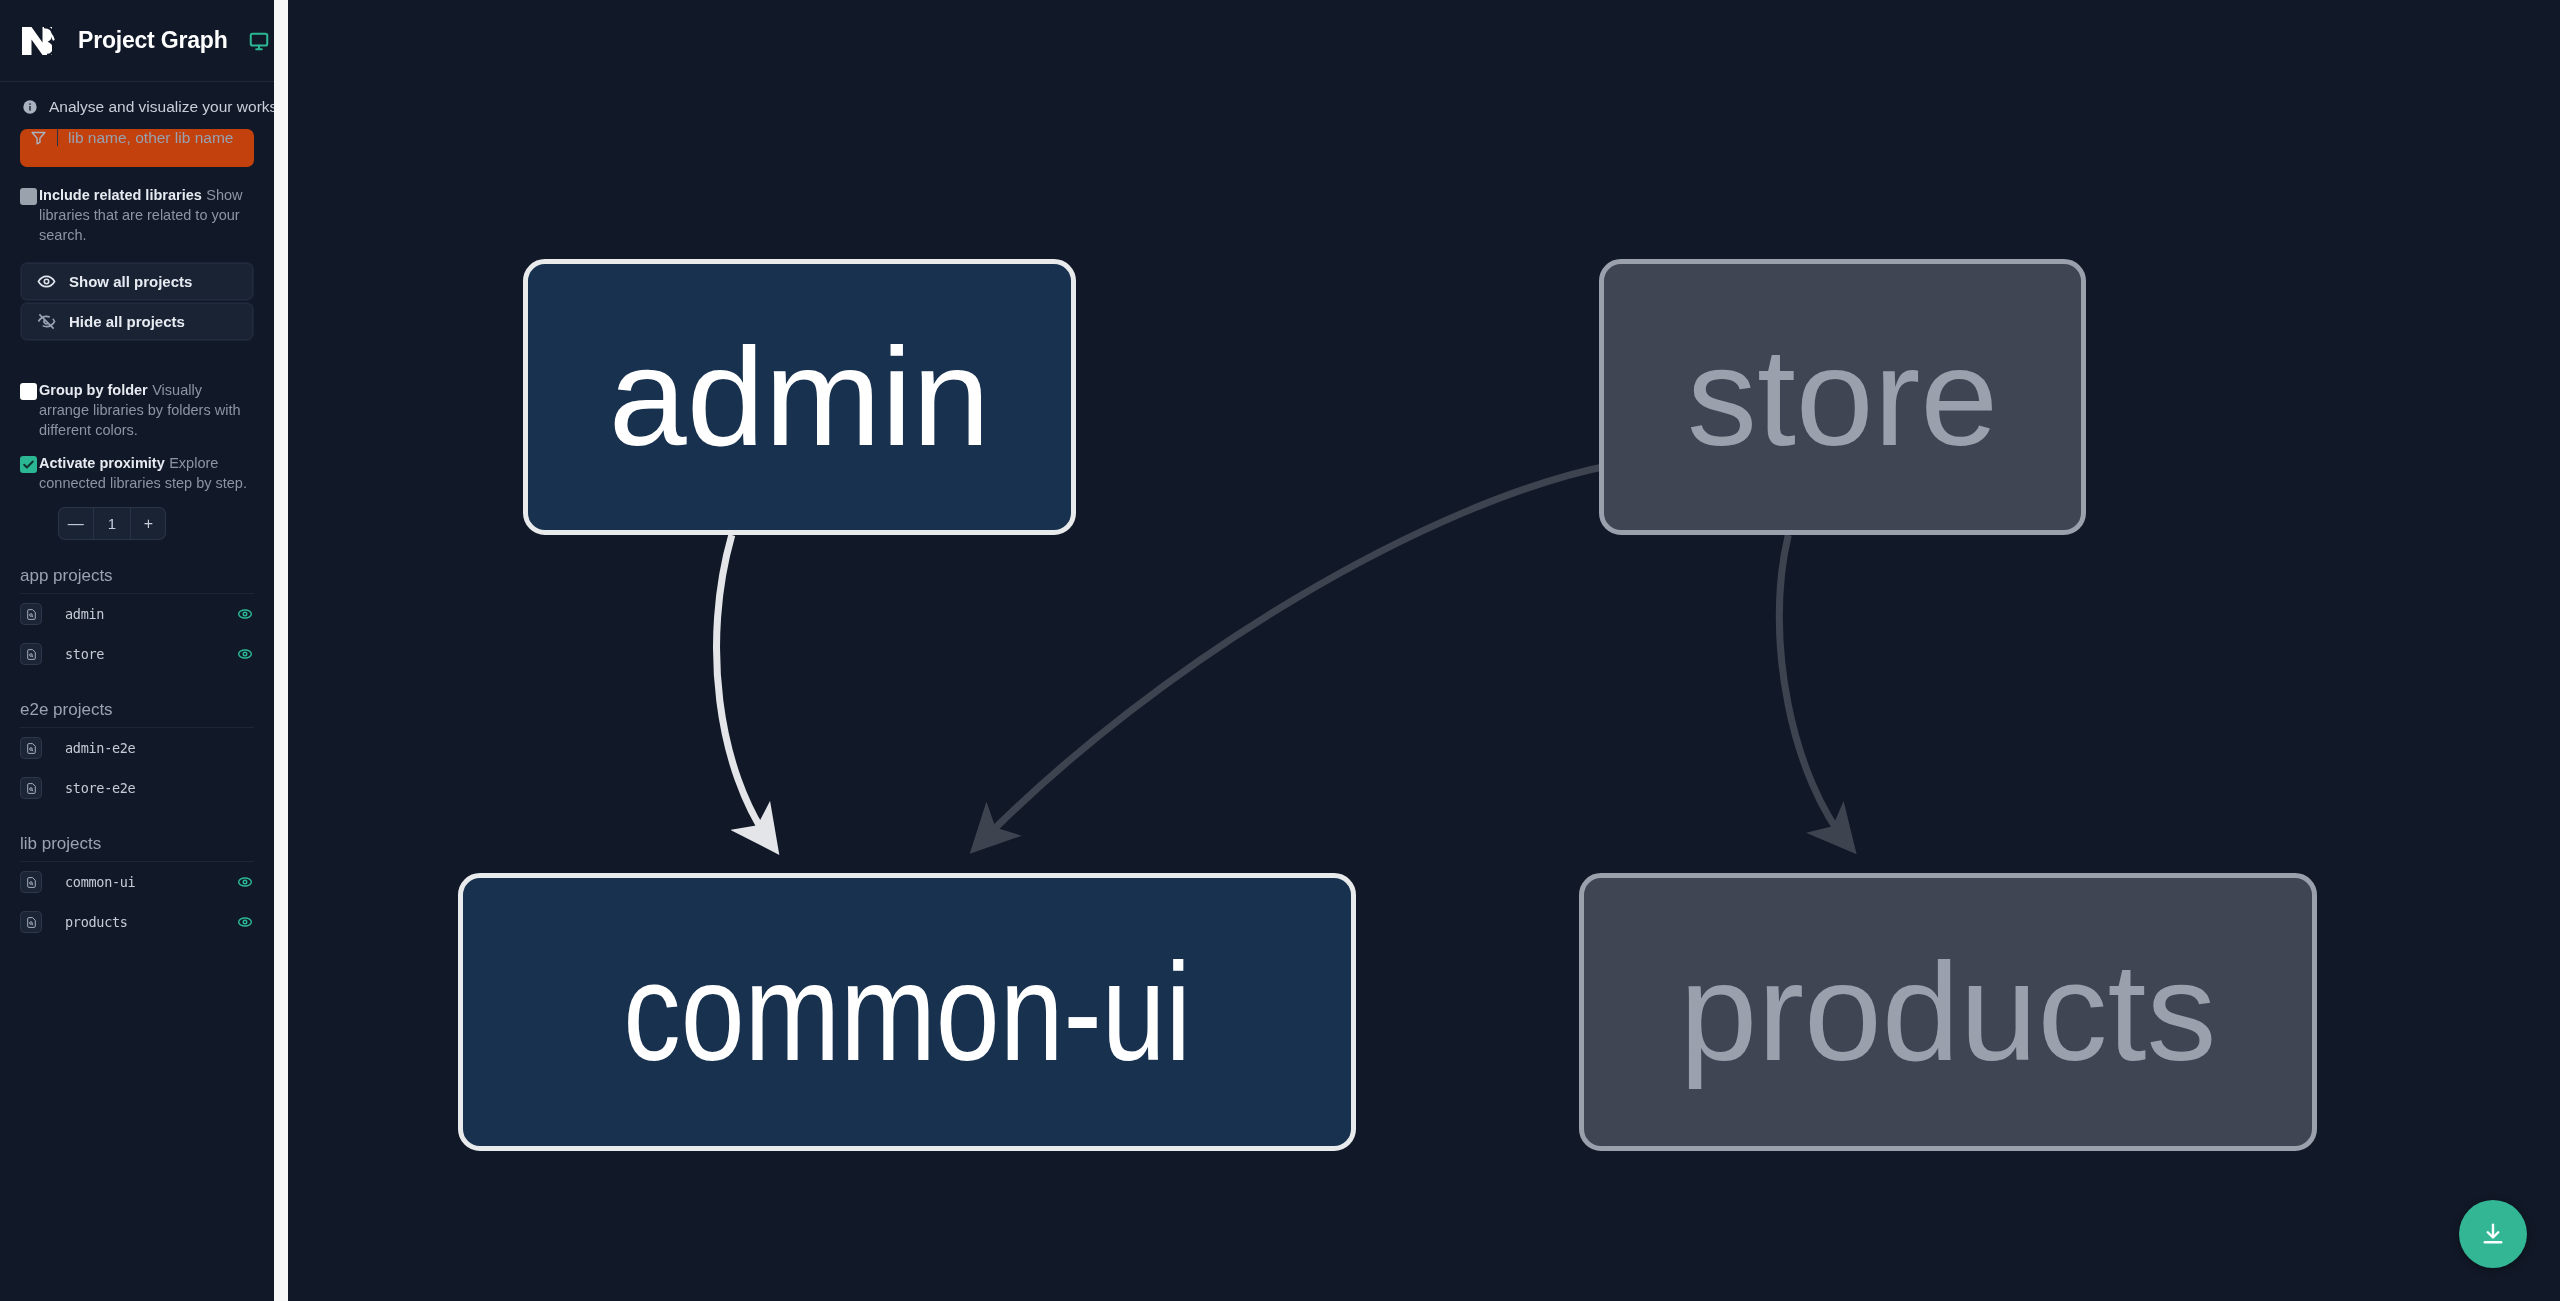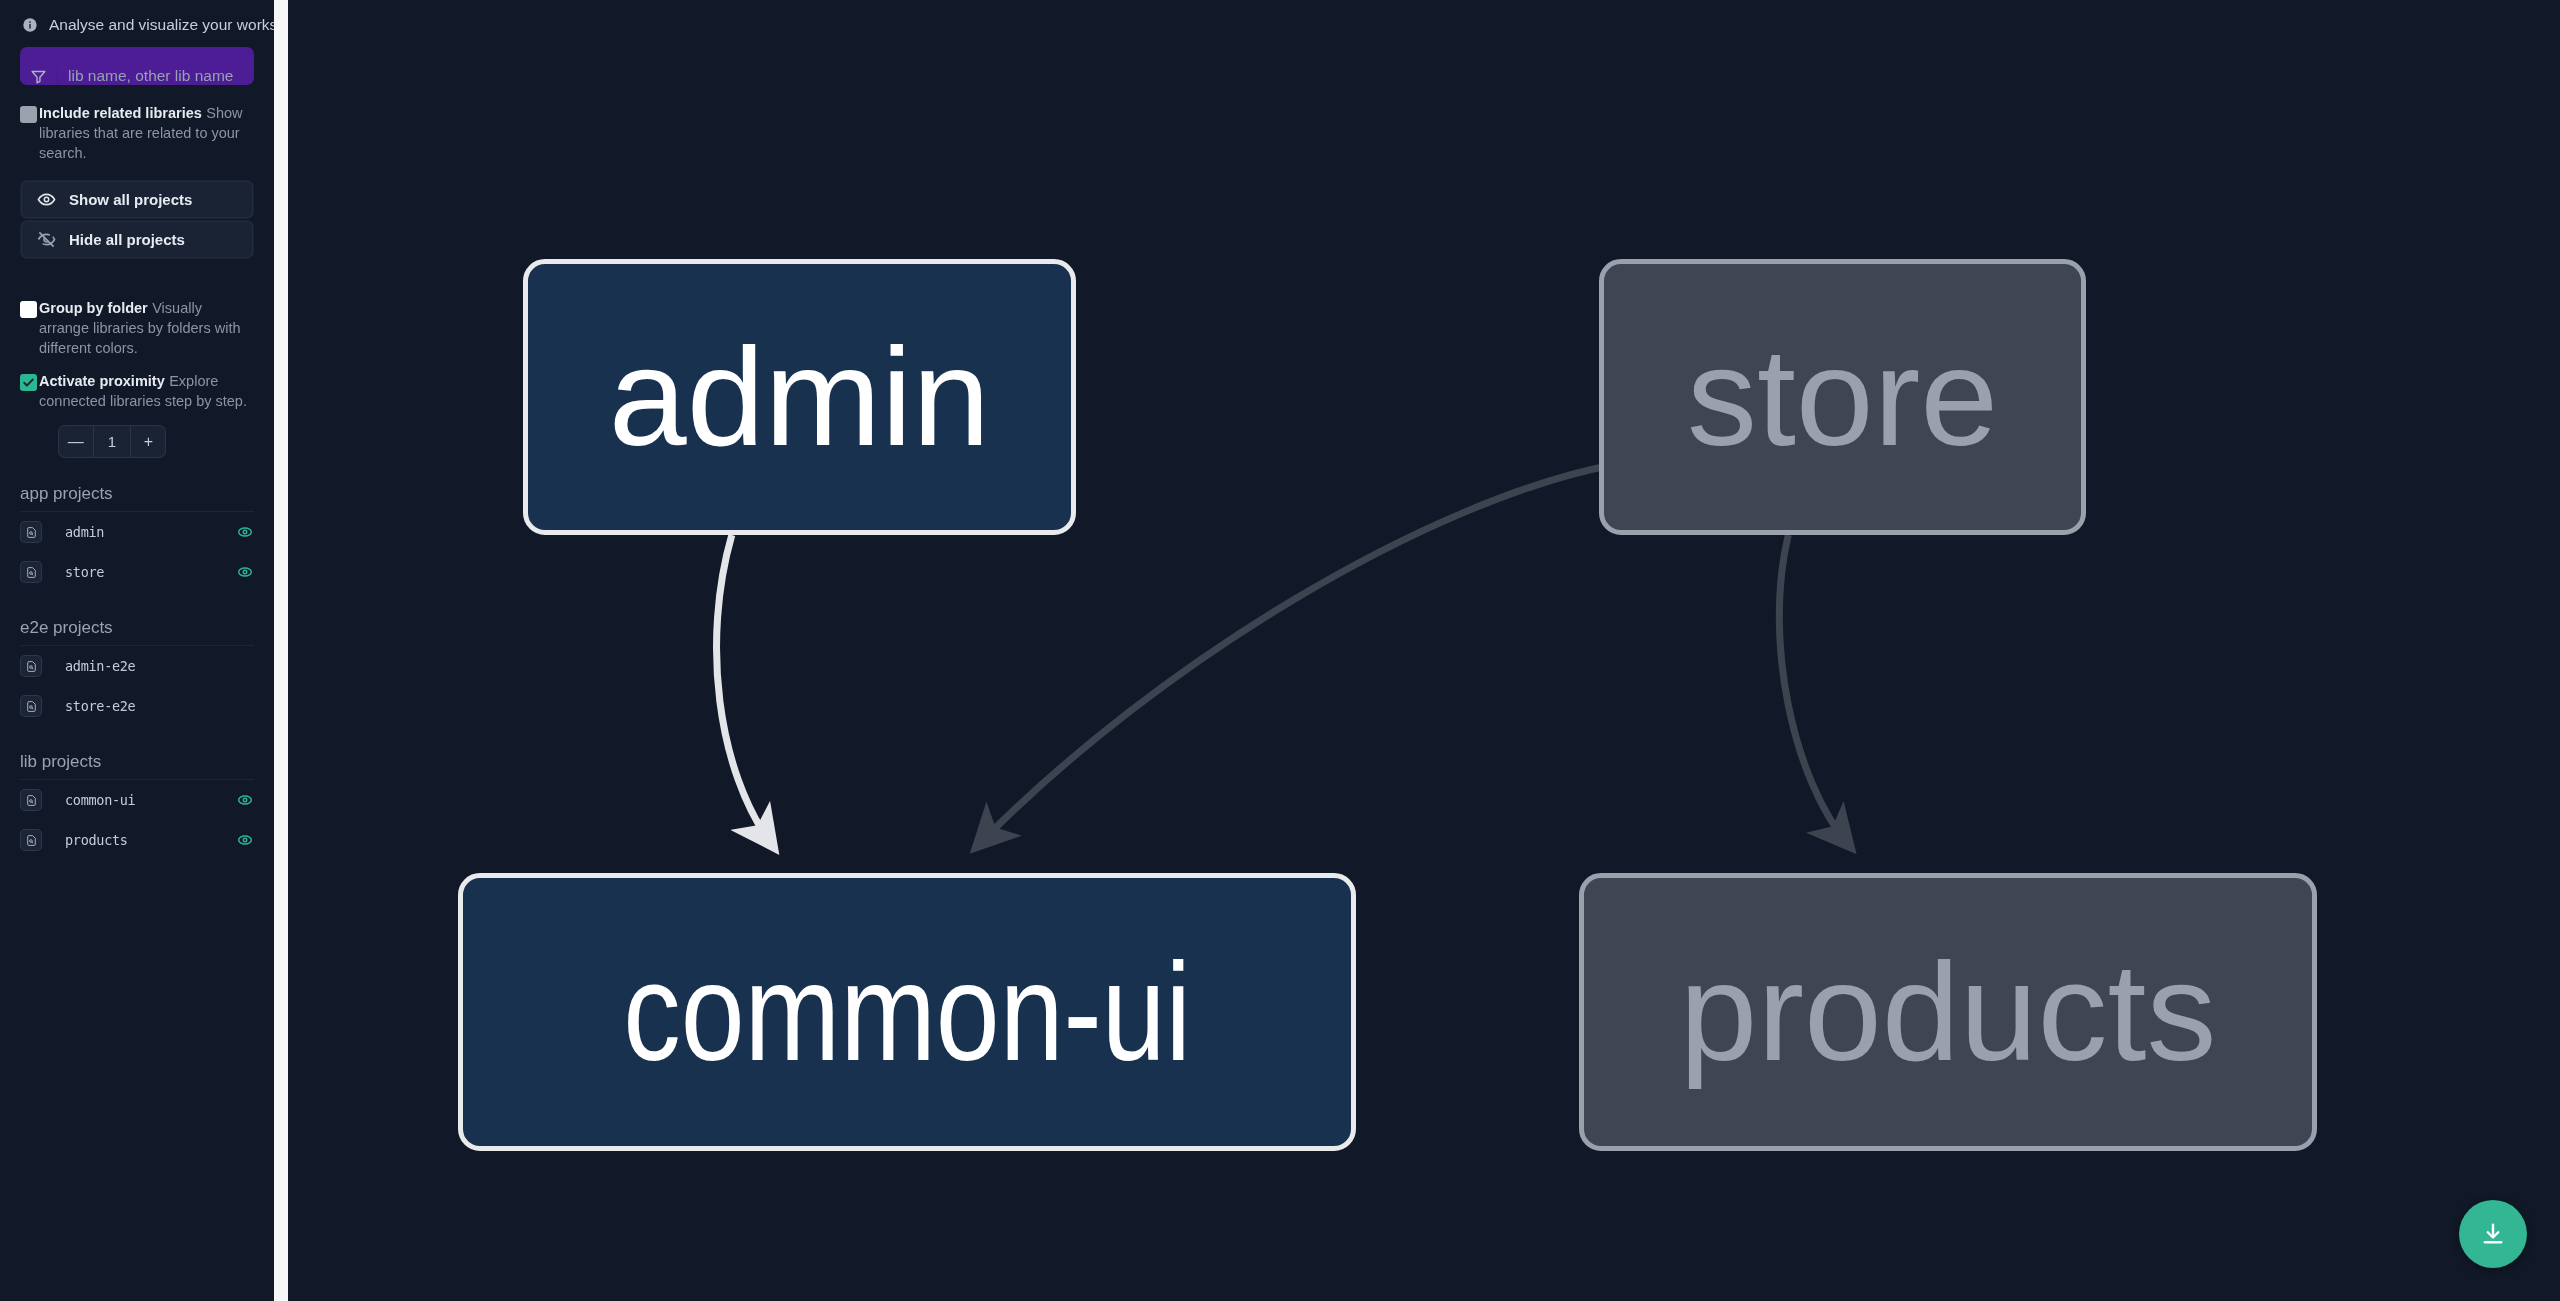--- a/index.html
+++ b/index.html
@@ -40,22 +40,22 @@
 
   .sb-subtitle-row {
     display: flex; align-items: center; gap: 11px;
     padding: 16px 22px 13px 22px;
   }
   .info-icon { width: 16px; height: 16px; flex-shrink: 0; }
   .sb-subtitle { color: #c8ced8; font-size: 15.5px; white-space: nowrap; }
 
   .search-wrap { padding: 0 20px; }
   .search-box {
-    display: flex; align-items: flex-end;
-    height: 38px; background: #4c1d95;
+    display: flex; align-items: flex-start;
+    height: 38px; background: #c2410c;
     border-radius: 7px; overflow: hidden;
   }
   .search-icon-cell {
     width: 38px; display: flex; align-items: center; justify-content: center;
     border-right: 1px solid #2a3447; flex-shrink: 0;
   }
   .funnel-icon { width: 17px; height: 17px; }
   .search-input {
     flex: 1; background: transparent; border: 0; outline: none;
     color: #c8ced8; font-size: 15.5px;
@@ -185,20 +185,36 @@
   }
   .download-fab svg { width: 28px; height: 28px; }
 </style>
 </head>
 <body>
 
 <div id="app">
 
   <aside class="sidebar">
 
+    <div class="sb-header">
+      <span class="nx-logo">
+        <svg viewBox="0 0 44 40" xmlns="http://www.w3.org/2000/svg" aria-hidden="true">
+          <path d="M2 6h9.5l11 15.5V6H32v28h-9.5L11.5 18.5V34H2V6z" fill="#ffffff"></path>
+          <path d="M24 6c6 0 9 3.5 9 8.5 0 3-1.2 5-3 6.2 2.2 1.1 3.6 3.2 3.6 6.3 0 4-2.4 7-6.6 7" fill="none" stroke="#111827" stroke-width="2.4"></path>
+          <path d="M26 10c4.5 1.5 6.5 4.5 7.5 8.5" fill="none" stroke="#ffffff" stroke-width="2.2" stroke-linecap="round"></path>
+        </svg>
+      </span>
+      <span class="sb-title">Project Graph</span>
+      <span class="monitor-icon">
+        <svg viewBox="0 0 24 24" fill="none" stroke="#2bb793" stroke-width="2.2" stroke-linecap="round" stroke-linejoin="round">
+          <rect x="3" y="4" width="18" height="13" rx="2"></rect>
+          <path d="M9 21h6M12 17v4"></path>
+        </svg>
+      </span>
+    </div>
 
     <div class="sb-subtitle-row">
       <span class="info-icon">
         <svg viewBox="0 0 24 24" fill="#aab2bf">
             <circle cx="12" cy="12" r="10"></circle>
             <rect x="11" y="10.5" width="2" height="7" fill="#111827"></rect>
             <circle cx="12" cy="7.5" r="1.3" fill="#111827"></circle>
           </svg>
       </span>
       <span class="sb-subtitle">Analyse and visualize your workspace.</span>

